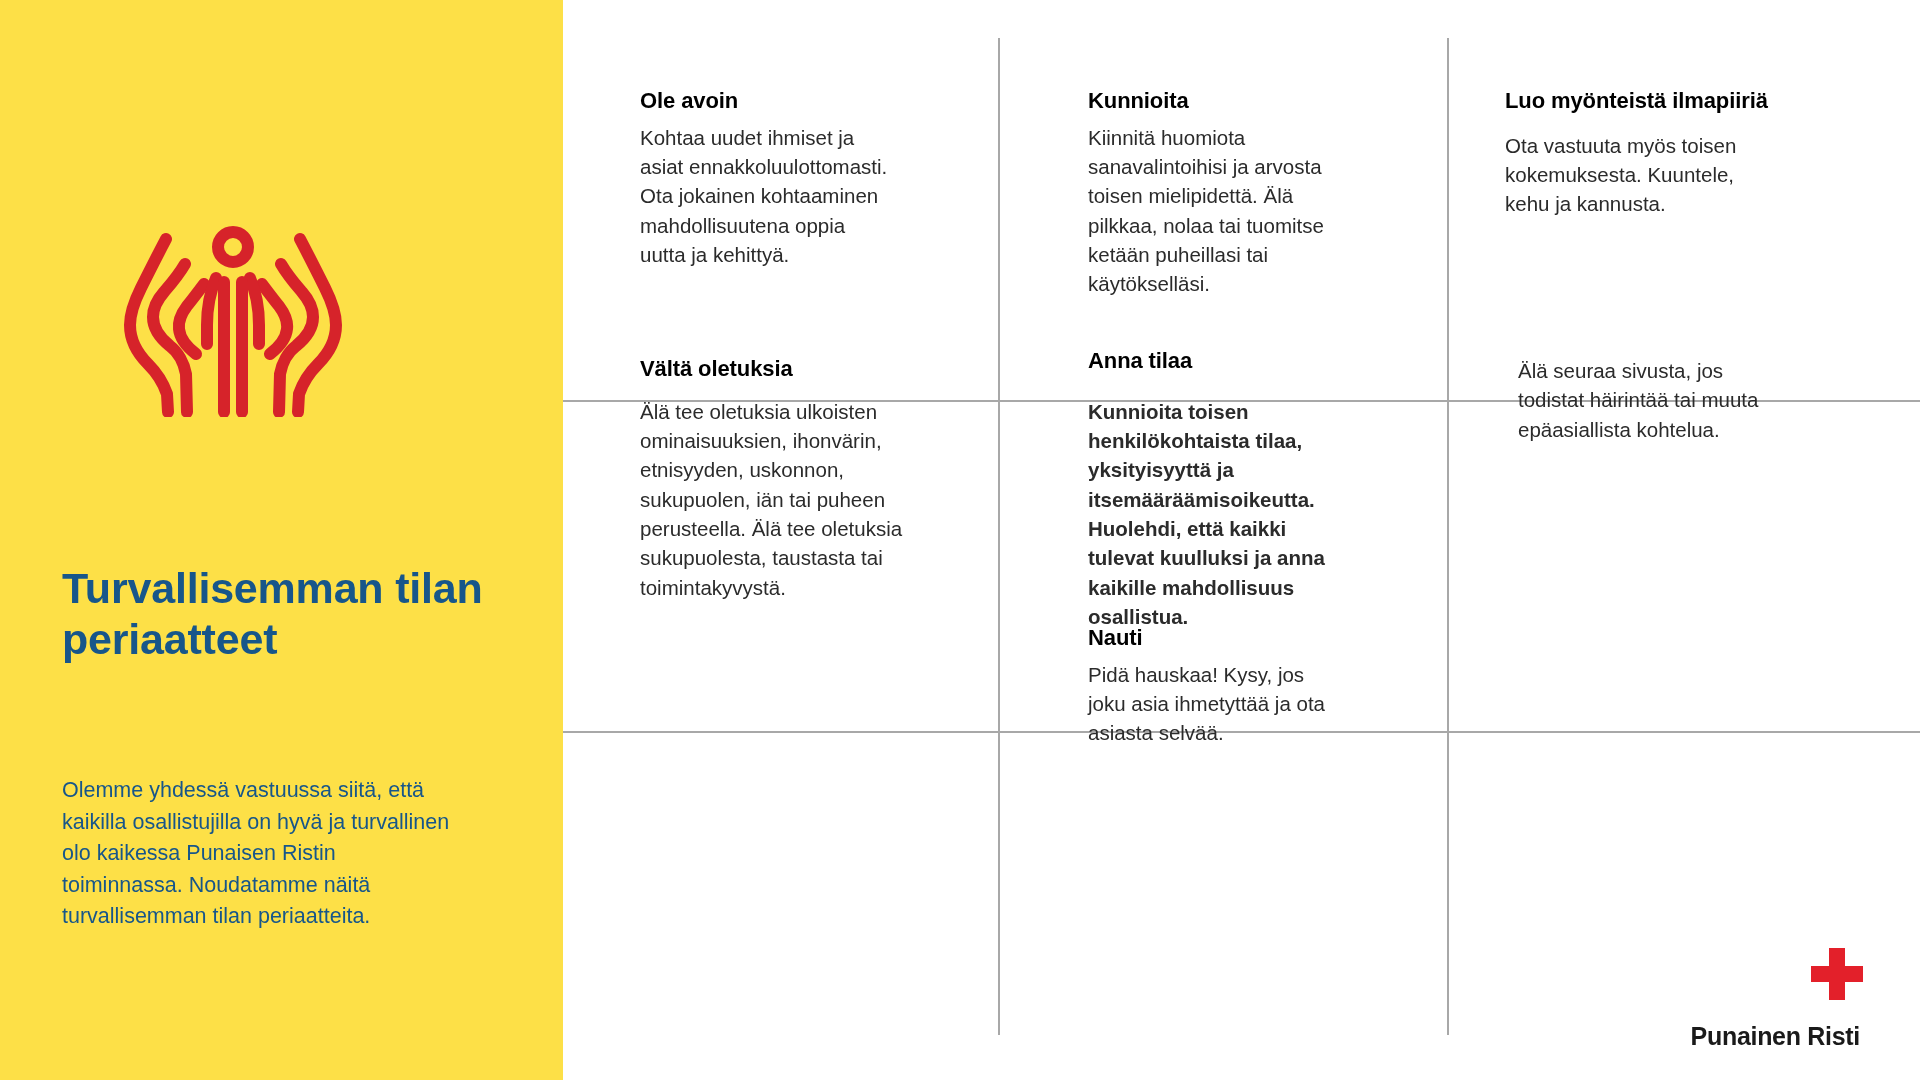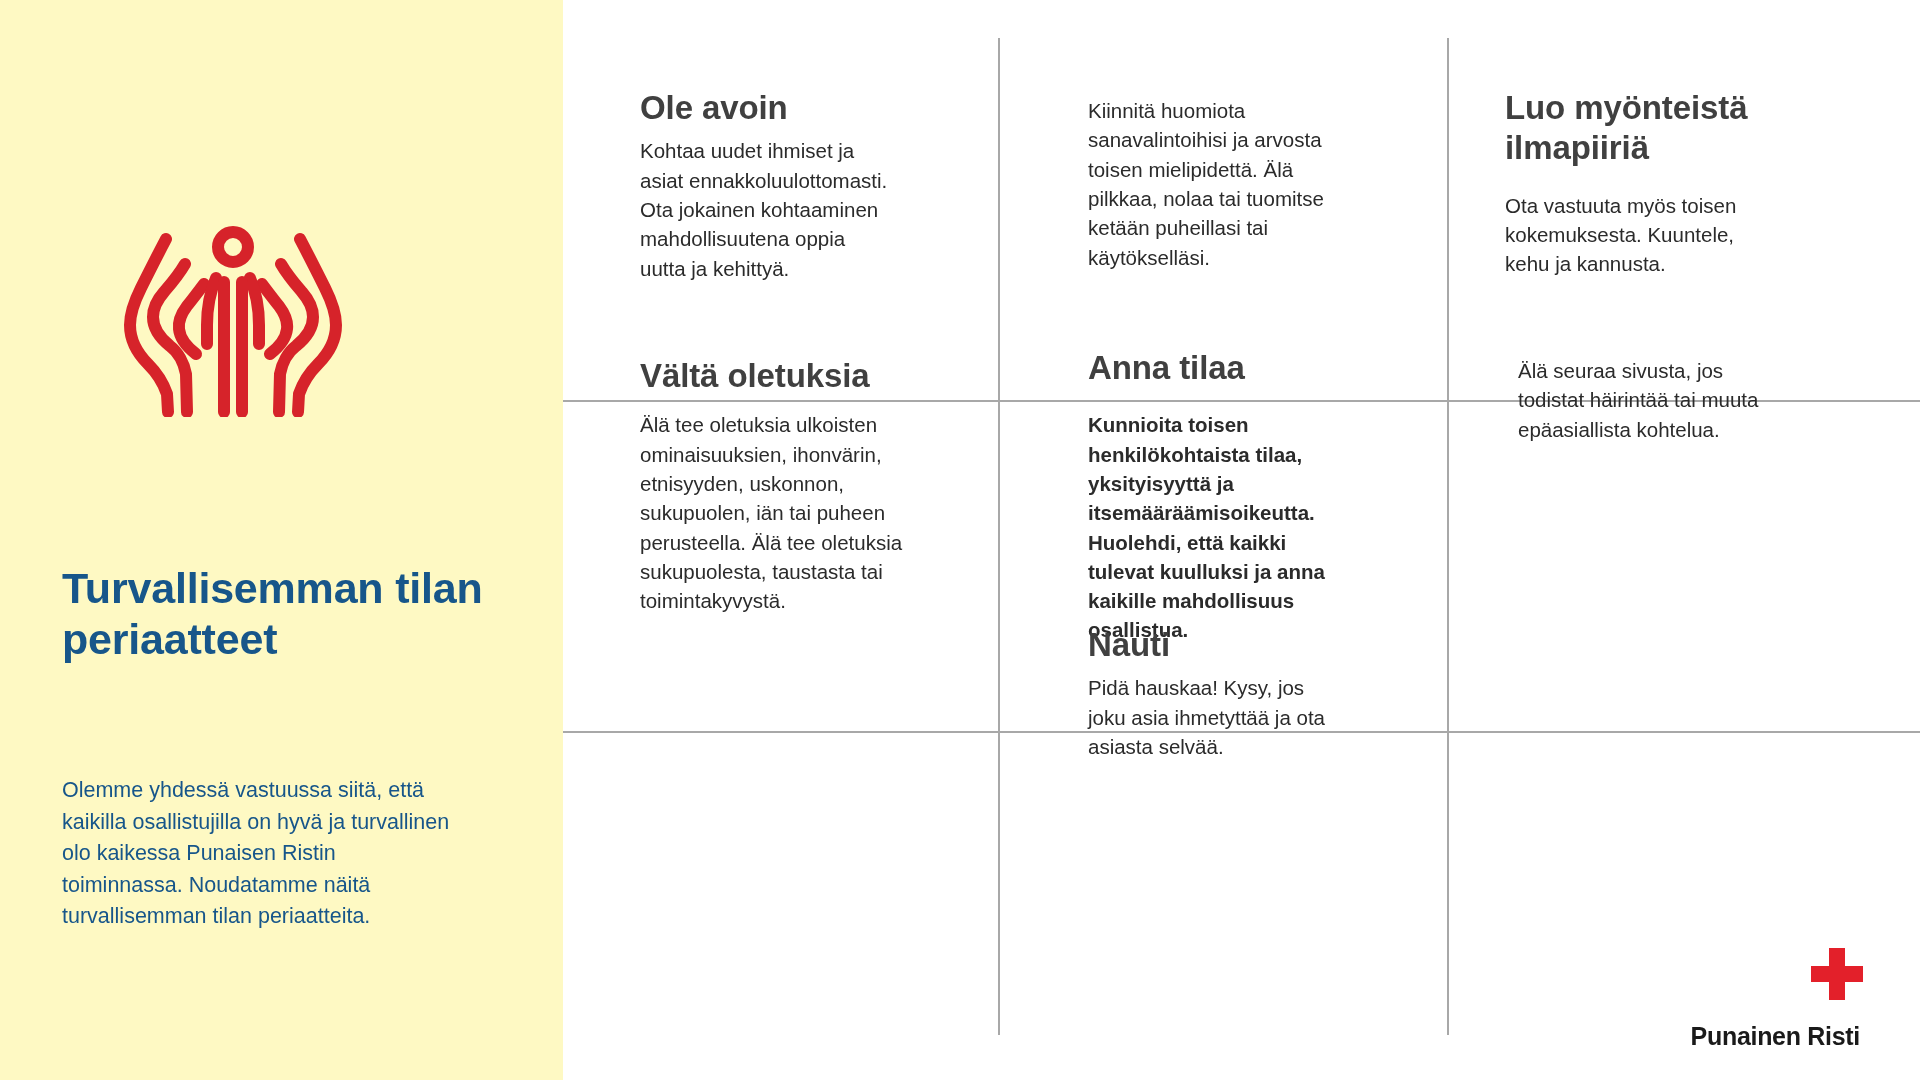--- a/index.html
+++ b/index.html
@@ -21,21 +21,21 @@
     position: absolute;
     inset: 0;
     display: flex;
     background: #ffffff;
   }
 
   
   .left-panel {
     width: 563px;
     height: 1080px;
-    background: #fef9c3;
+    background: #fde047;
     position: relative;
     flex: 0 0 563px;
   }
 
   .hands-icon {
     position: absolute;
     left: 108px;
     top: 222px;
     width: 250px;
     height: 195px;
@@ -85,23 +85,23 @@
   .rule-h1 { left: 0px;   top: 400px; width: 1357px; }
   .rule-h2 { left: 0px;   top: 731px; width: 1357px; }
 
   
   .cell {
     position: absolute;
     width: 340px;
   }
 
   .cell-title {
-    font-size: 33px;
+    font-size: 22px;
     font-weight: bold;
-    color: #404040;
+    color: #000000;
     line-height: 1.22;
     letter-spacing: -0.1px;
   }
 
   .cell-body {
     margin-top: 8px;
     font-size: 20.5px;
     line-height: 1.43;
     color: #2B2B2B;
   }
@@ -112,21 +112,21 @@
   .cell-luo-myonteista { left: 942px; top: 88px;  width: 330px; }
 
   .cell-valta-oletuksia{ left: 77px;  top: 348px; width: 325px; margin-top: 8px; }
   .cell-anna-tilaa     { left: 525px; top: 348px; width: 320px; }
   .cell-puutu          { left: 955px; top: 348px; width: 330px; }
 
   .cell-nauti          { left: 525px; top: 625px; width: 310px; }
 
   
   .cell-luo-myonteista .cell-title { width: 300px; }
-  .cell-luo-myonteista .cell-body  { width: 260px; margin-top: 22px; }
+  .cell-luo-myonteista .cell-body  { width: 260px; margin-top: 16px; }
   .cell-puutu .cell-body           { width: 260px; }
   .cell-nauti .cell-body           { width: 255px; }
   .cell-anna-tilaa .cell-body      { width: 260px; margin-top: 22px; font-weight: bold; }
   .cell-kunnioita .cell-body       { width: 255px; }
   .cell-ole-avoin .cell-body       { width: 255px; }
   .cell-valta-oletuksia .cell-body { width: 270px; margin-top: 14px; }
 
   
   .logo {
     position: absolute;
@@ -194,20 +194,21 @@
     <div class="rule v rule-v2"></div>
     <div class="rule h rule-h1"></div>
     <div class="rule h rule-h2"></div>
 
     <section class="cell cell-ole-avoin">
       <h2 class="cell-title">Ole avoin</h2>
       <p class="cell-body">Kohtaa uudet ihmiset ja asiat ennakkoluulottomasti. Ota jokainen kohtaaminen mahdollisuutena oppia uutta ja kehittyä.</p>
     </section>
 
     <section class="cell cell-kunnioita">
+      <h2 class="cell-title">Kunnioita</h2>
       <p class="cell-body">Kiinnitä huomiota sanavalintoihisi ja arvosta toisen mielipidettä. Älä pilkkaa, nolaa tai tuomitse ketään puheillasi tai käytökselläsi.</p>
     </section>
 
     <section class="cell cell-luo-myonteista">
       <h2 class="cell-title">Luo myönteistä ilmapiiriä</h2>
       <p class="cell-body">Ota vastuuta myös toisen kokemuksesta. Kuuntele, kehu ja kannusta.</p>
     </section>
 
     <section class="cell cell-valta-oletuksia">
       <h2 class="cell-title">Vältä oletuksia</h2>

